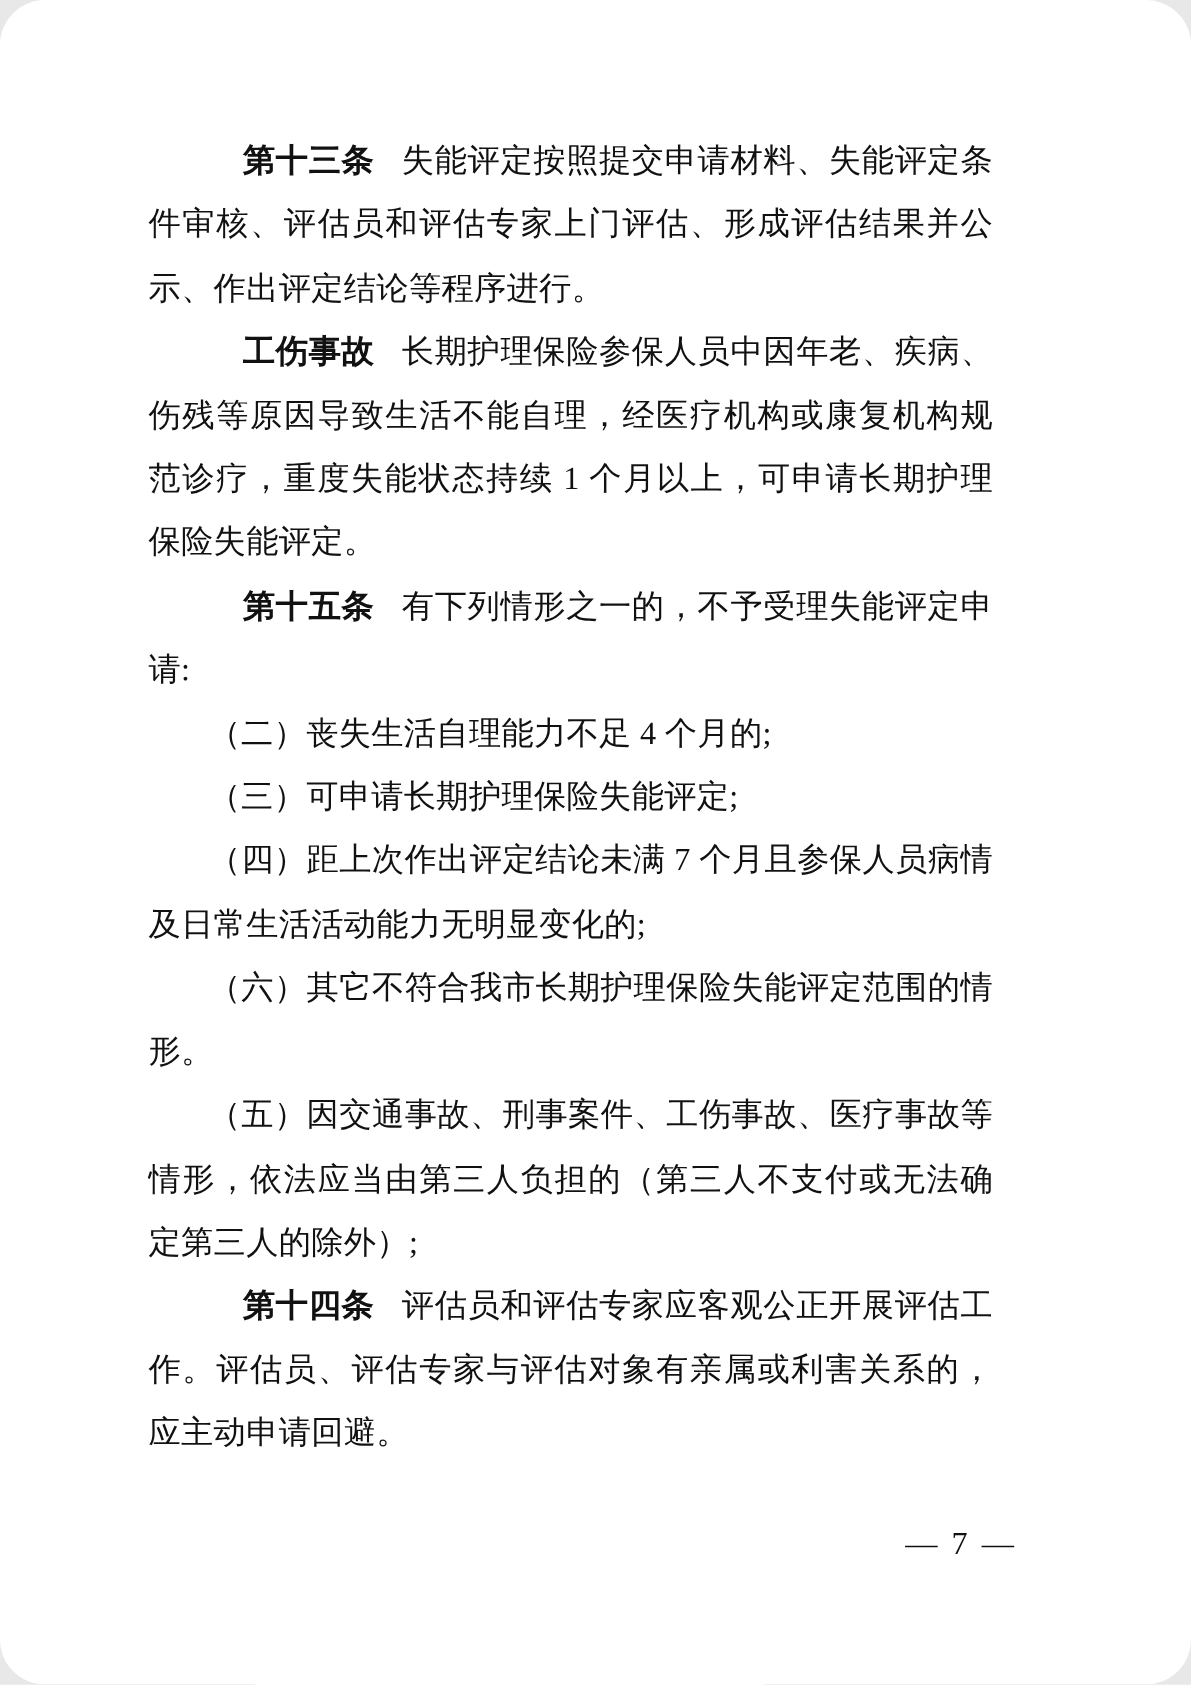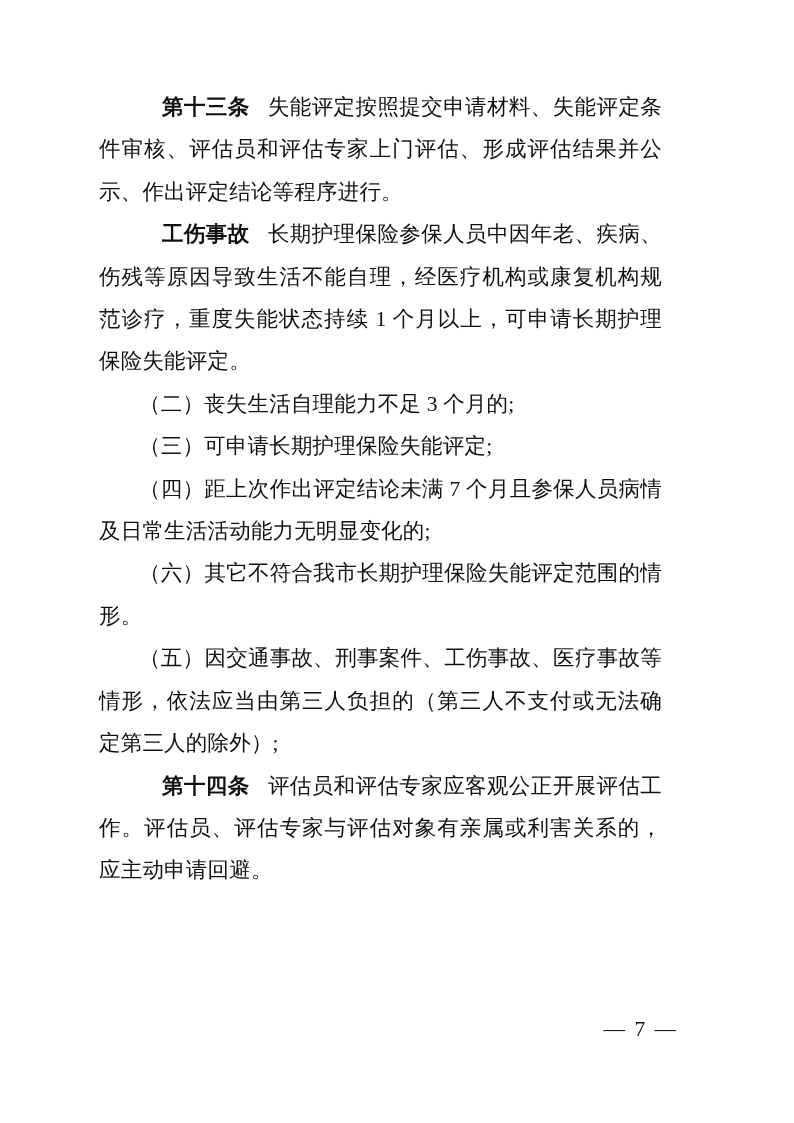--- a/index.html
+++ b/index.html
@@ -9,20 +9,21 @@
   }
   .page {
     position: relative;
     width: 794px;
     height: 1123px;
     margin: 0 auto;
     background: #ffffff;
     overflow: hidden;
     font-family: "Liberation Serif", "DejaVu Serif", serif;
     color: #111111;
+    border-radius: 30px;
   }
   .content {
     position: absolute;
     left: 99px;
     top: 86px;
     width: 563px;
   }
   .para {
     margin: 0;
     padding: 0;
@@ -55,23 +56,24 @@
 </head>
 <body>
 
 <div class="page">
   <div class="content">
 
     <p class="para article"><b class="art-no">第十三条</b><span>失能评定按照提交申请材料、失能评定条件审核、评估员和评估专家上门评估、形成评估结果并公示、作出评定结论等程序进行。</span></p>
 
     <p class="para article"><b class="art-no">工伤事故</b><span>长期护理保险参保人员中因年老、疾病、伤残等原因导致生活不能自理，经医疗机构或康复机构规范诊疗，重度失能状态持续 1 个月以上，可申请长期护理保险失能评定。</span></p>
 
+    <p class="para article"><b class="art-no">第十五条</b><span>有下列情形之一的，不予受理失能评定申请:</span></p>
 
 
-    <p class="para"><span>（二）丧失生活自理能力不足 3 个月的;</span></p>
+    <p class="para"><span>（二）丧失生活自理能力不足 4 个月的;</span></p>
 
     <p class="para"><span>（三）可申请长期护理保险失能评定;</span></p>
 
     <p class="para"><span>（四）距上次作出评定结论未满 7 个月且参保人员病情及日常生活活动能力无明显变化的;</span></p>
 
     <p class="para"><span>（六）其它不符合我市长期护理保险失能评定范围的情形。</span></p>
 
     <p class="para"><span>（五）因交通事故、刑事案件、工伤事故、医疗事故等情形，依法应当由第三人负担的（第三人不支付或无法确定第三人的除外）;</span></p>
 
     <p class="para article"><b class="art-no">第十四条</b><span>评估员和评估专家应客观公正开展评估工作。评估员、评估专家与评估对象有亲属或利害关系的，应主动申请回避。</span></p>

